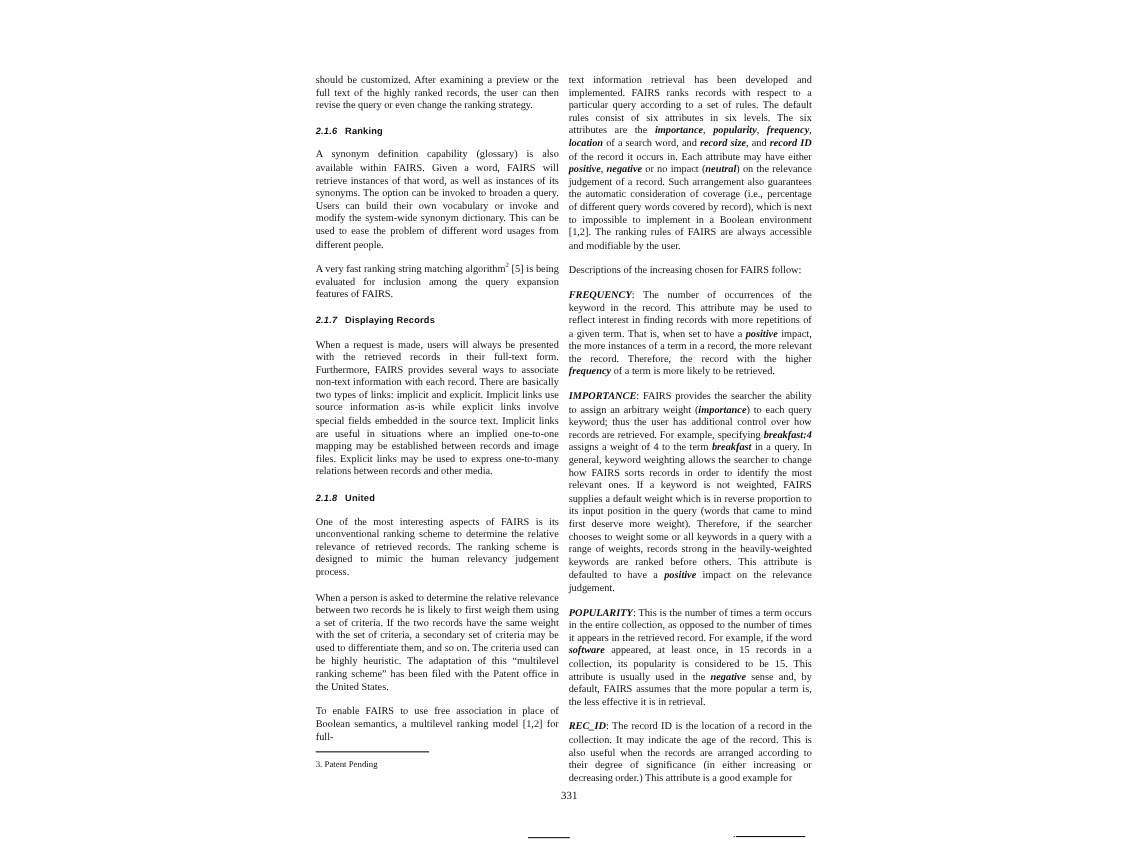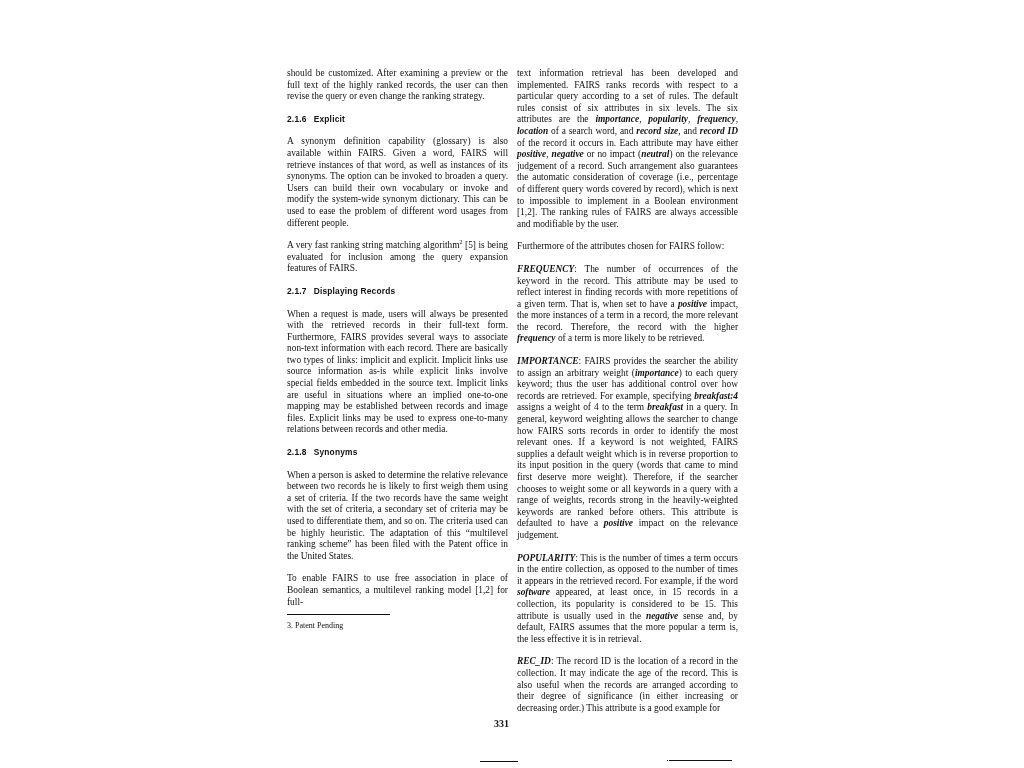--- a/index.html
+++ b/index.html
@@ -6,54 +6,55 @@
   body { width: 1024px; height: 768px; position: relative; overflow: hidden;
          font-family: "Liberation Serif", "DejaVu Serif", serif; color: #111; }
   .page { position: absolute; left: 0; top: 0; width: 1024px; height: 768px; }
   .col { position: absolute; top: 68px; width: 221px; font-size: 9.4px; line-height: 11.6px;
          text-align: justify; }
   .col.left { left: 287px; }
   .col.right { left: 517px; }
   .col p { margin: 0 0 11px 0; }
   .col h3 { margin: 4px 0 11px 0; font-family: "Liberation Sans", "DejaVu Sans", sans-serif;
             font-weight: bold; font-size: 8.4px; letter-spacing: 0.2px; }
-  .col h3 .num { margin-right: 7px; }
+  .col h3 .num { margin-right: 7px; font-style: italic; }
   .it { font-style: italic; font-weight: bold; }
   sup { font-size: 6px; vertical-align: super; line-height: 0; }
   .fn-rule { width: 103px; height: 0; border-top: 1px solid #111; margin: 6px 0 5px 0; }
   .fn { font-size: 8px; margin: 0; }
-  .page-num { position: absolute; left: 494px; top: 718px; font-size: 10px; font-weight: bold; }
+  .page-num { position: absolute; left: 510px; top: 718px; font-size: 10px; font-weight: normal; }
   .rule { position: absolute; height: 0; border-top: 1px solid #111; }
   .rule.a { left: 480px; top: 761px; width: 38px; }
   .rule.b { left: 669px; top: 760px; width: 63px; }
   .dot { position: absolute; left: 667px; top: 760px; width: 1px; height: 1px; background: #111; }
 </style>
 </head>
 <body>
 
 <div class="page">
 
   <div class="col left">
     <p>should be customized. After examining a preview or the full text of the highly ranked records, the user can then revise the query or even change the ranking strategy.</p>
-    <h3><span class="num">2.1.6</span><span>Explicit</span></h3>
+    <h3><span class="num">2.1.6</span><span>Ranking</span></h3>
     <p>A synonym definition capability (glossary) is also available within FAIRS. Given a word, FAIRS will retrieve instances of that word, as well as instances of its synonyms. The option can be invoked to broaden a query. Users can build their own vocabulary or invoke and modify the system-wide synonym dictionary. This can be used to ease the problem of different word usages from different people.</p>
     <p><span>A very fast ranking string matching algorithm</span><sup>2</sup><span> [5] is being evaluated for inclusion among the query expansion features of FAIRS.</span></p>
     <h3><span class="num">2.1.7</span><span>Displaying Records</span></h3>
     <p>When a request is made, users will always be presented with the retrieved records in their full-text form. Furthermore, FAIRS provides several ways to associate non-text information with each record. There are basically two types of links: implicit and explicit. Implicit links use source information as-is while explicit links involve special fields embedded in the source text. Implicit links are useful in situations where an implied one-to-one mapping may be established between records and image files. Explicit links may be used to express one-to-many relations between records and other media.</p>
-    <h3><span class="num">2.1.8</span><span>Synonyms</span></h3>
+    <h3><span class="num">2.1.8</span><span>United</span></h3>
+    <p>One of the most interesting aspects of FAIRS is its unconventional ranking scheme to determine the relative relevance of retrieved records. The ranking scheme is designed to mimic the human relevancy judgement process.</p>
     <p>When a person is asked to determine the relative relevance between two records he is likely to first weigh them using a set of criteria. If the two records have the same weight with the set of criteria, a secondary set of criteria may be used to differentiate them, and so on. The criteria used can be highly heuristic. The adaptation of this “multilevel ranking scheme” has been filed with the Patent office in the United States.</p>
     <p style="margin-bottom:0">To enable FAIRS to use free association in place of Boolean semantics, a multilevel ranking model [1,2] for full-</p>
     <div class="fn-rule"></div>
     <p class="fn">3.  Patent Pending</p>
   </div>
 
   <div class="col right">
     <p><span>text information retrieval has been developed and implemented. FAIRS ranks records with respect to a particular query according to a set of rules. The default rules consist of six attributes in six levels. The six attributes are the </span><span class="it">importance</span><span>, </span><span class="it">popularity</span><span>, </span><span class="it">frequency</span><span>, </span><span class="it">location</span><span> of a search word, and </span><span class="it">record size</span><span>, and </span><span class="it">record ID</span><span> of the record it occurs in. Each attribute may have either </span><span class="it">positive</span><span>, </span><span class="it">negative</span><span> or no impact (</span><span class="it">neutral</span><span>) on the relevance judgement of a record. Such arrangement also guarantees the automatic consideration of coverage (i.e., percentage of different query words covered by record), which is next to impossible to implement in a Boolean environment [1,2]. The ranking rules of FAIRS are always accessible and modifiable by the user.</span></p>
 
-    <p>Furthermore of the attributes chosen for FAIRS follow:</p>
+    <p>Descriptions of the increasing chosen for FAIRS follow:</p>
 
     <p><span class="it">FREQUENCY</span><span>: The number of occurrences of the keyword in the record. This attribute may be used to reflect interest in finding records with more repetitions of a given term. That is, when set to have a </span><span class="it">positive</span><span> impact, the more instances of a term in a record, the more relevant the record. Therefore, the record with the higher </span><span class="it">frequency</span><span> of a term is more likely to be retrieved.</span></p>
 
     <p><span class="it">IMPORTANCE</span><span>: FAIRS provides the searcher the ability to assign an arbitrary weight (</span><span class="it">importance</span><span>) to each query keyword; thus the user has additional control over how records are retrieved. For example, specifying </span><span class="it">breakfast:4</span><span> assigns a weight of 4 to the term </span><span class="it">breakfast</span><span> in a query. In general, keyword weighting allows the searcher to change how FAIRS sorts records in order to identify the most relevant ones. If a keyword is not weighted, FAIRS supplies a default weight which is in reverse proportion to its input position in the query (words that came to mind first deserve more weight). Therefore, if the searcher chooses to weight some or all keywords in a query with a range of weights, records strong in the heavily-weighted keywords are ranked before others. This attribute is defaulted to have a </span><span class="it">positive</span><span> impact on the relevance judgement.</span></p>
 
     <p><span class="it">POPULARITY</span><span>: This is the number of times a term occurs in the entire collection, as opposed to the number of times it appears in the retrieved record. For example, if the word </span><span class="it">software</span><span> appeared, at least once, in 15 records in a collection, its popularity is considered to be 15. This attribute is usually used in the </span><span class="it">negative</span><span> sense and, by default, FAIRS assumes that the more popular a term is, the less effective it is in retrieval.</span></p>
 
     <p><span class="it">REC_ID</span><span>: The record ID is the location of a record in the collection. It may indicate the age of the record. This is also useful when the records are arranged according to their degree of significance (in either increasing or decreasing order.) This attribute is a good example for</span></p>
   </div>
 

